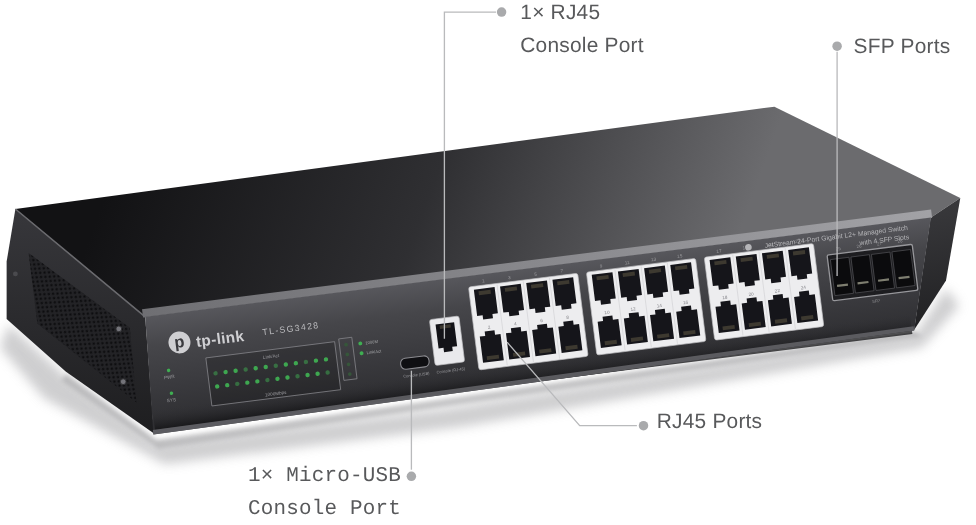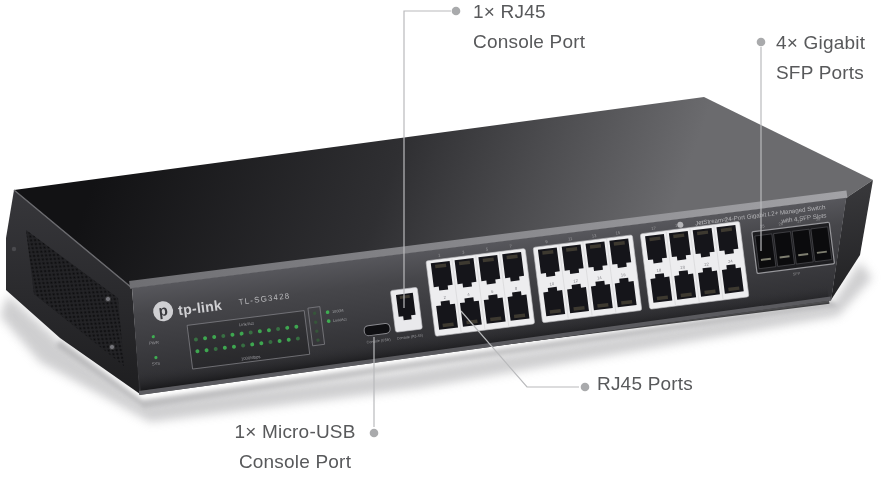--- a/index.html
+++ b/index.html
@@ -282,24 +282,23 @@
       <circle cx="585" cy="387" r="4.3" fill="#a9aaac"></circle>
       <circle cx="374" cy="433" r="4.3" fill="#a9aaac"></circle>
     </g>
   </svg>
 
   <div class="callout" style="left:473px;top:-3px;">
     <div>1× RJ45</div>
     <div>Console Port</div>
   </div>
   <div class="callout" style="left:776px;top:28px;">
-    <div>4× Gigabit</div>
     <div>SFP Ports</div>
   </div>
   <div class="callout" style="left:597px;top:369px;">
     <div>RJ45 Ports</div>
   </div>
-  <div class="callout center" style="left:222px;top:417px;width:146px;">
+  <div class="callout center" style="left:222px;top:417px;width:146px;font-family:Liberation Mono, monospace;">
     <div>1× Micro-USB</div>
     <div>Console Port</div>
   </div>
 
 </div>
 
 </body></html>

